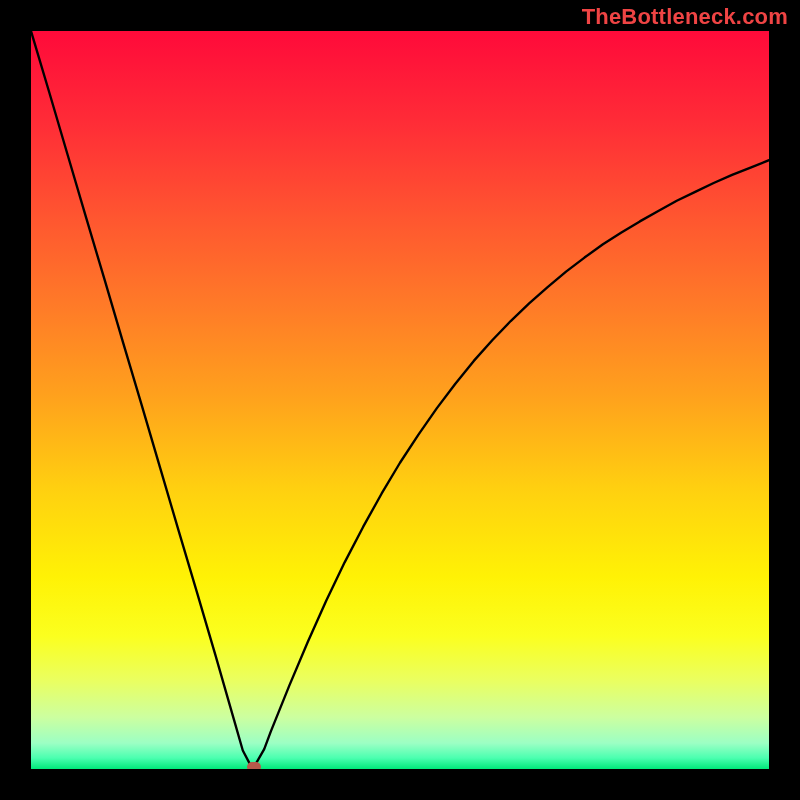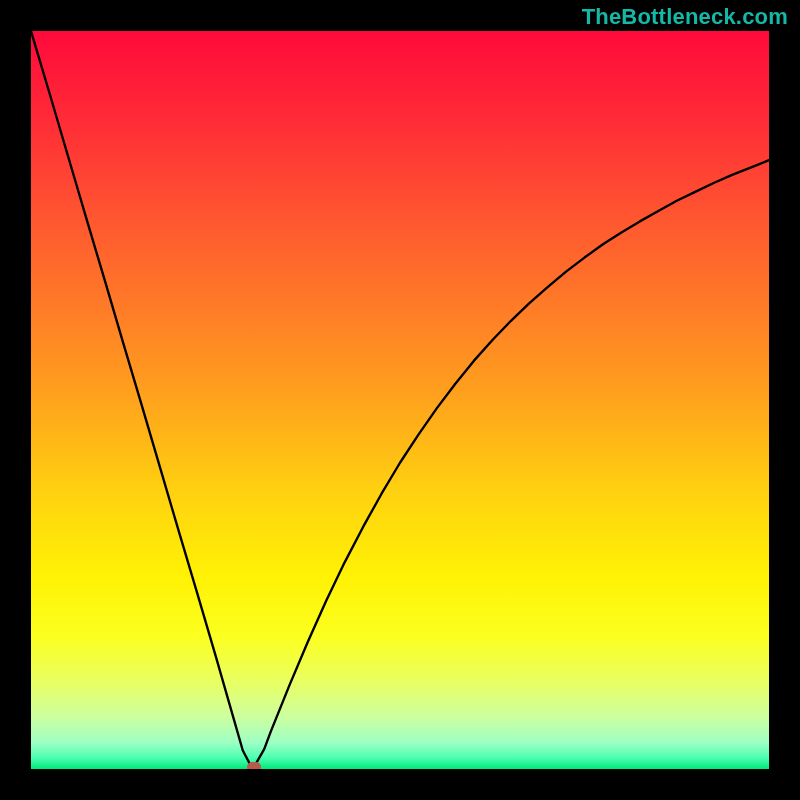--- a/index.html
+++ b/index.html
@@ -22,21 +22,21 @@
     position: absolute;
     top: 0; left: 0; width: 100%; height: 100%;
   }
   .watermark {
     position: absolute;
     top: 4px;
     right: 12px;
     font-family: Arial, Helvetica, sans-serif;
     font-size: 22px;
     font-weight: 600;
-    color: #14b8a6;
+    color: #ef4444;
     letter-spacing: 0.2px;
   }
   svg.curve {
     position: absolute;
     top: 0; left: 0;
     width: 100%; height: 100%;
   }
   .dot {
     position: absolute;
     width: 14px;

